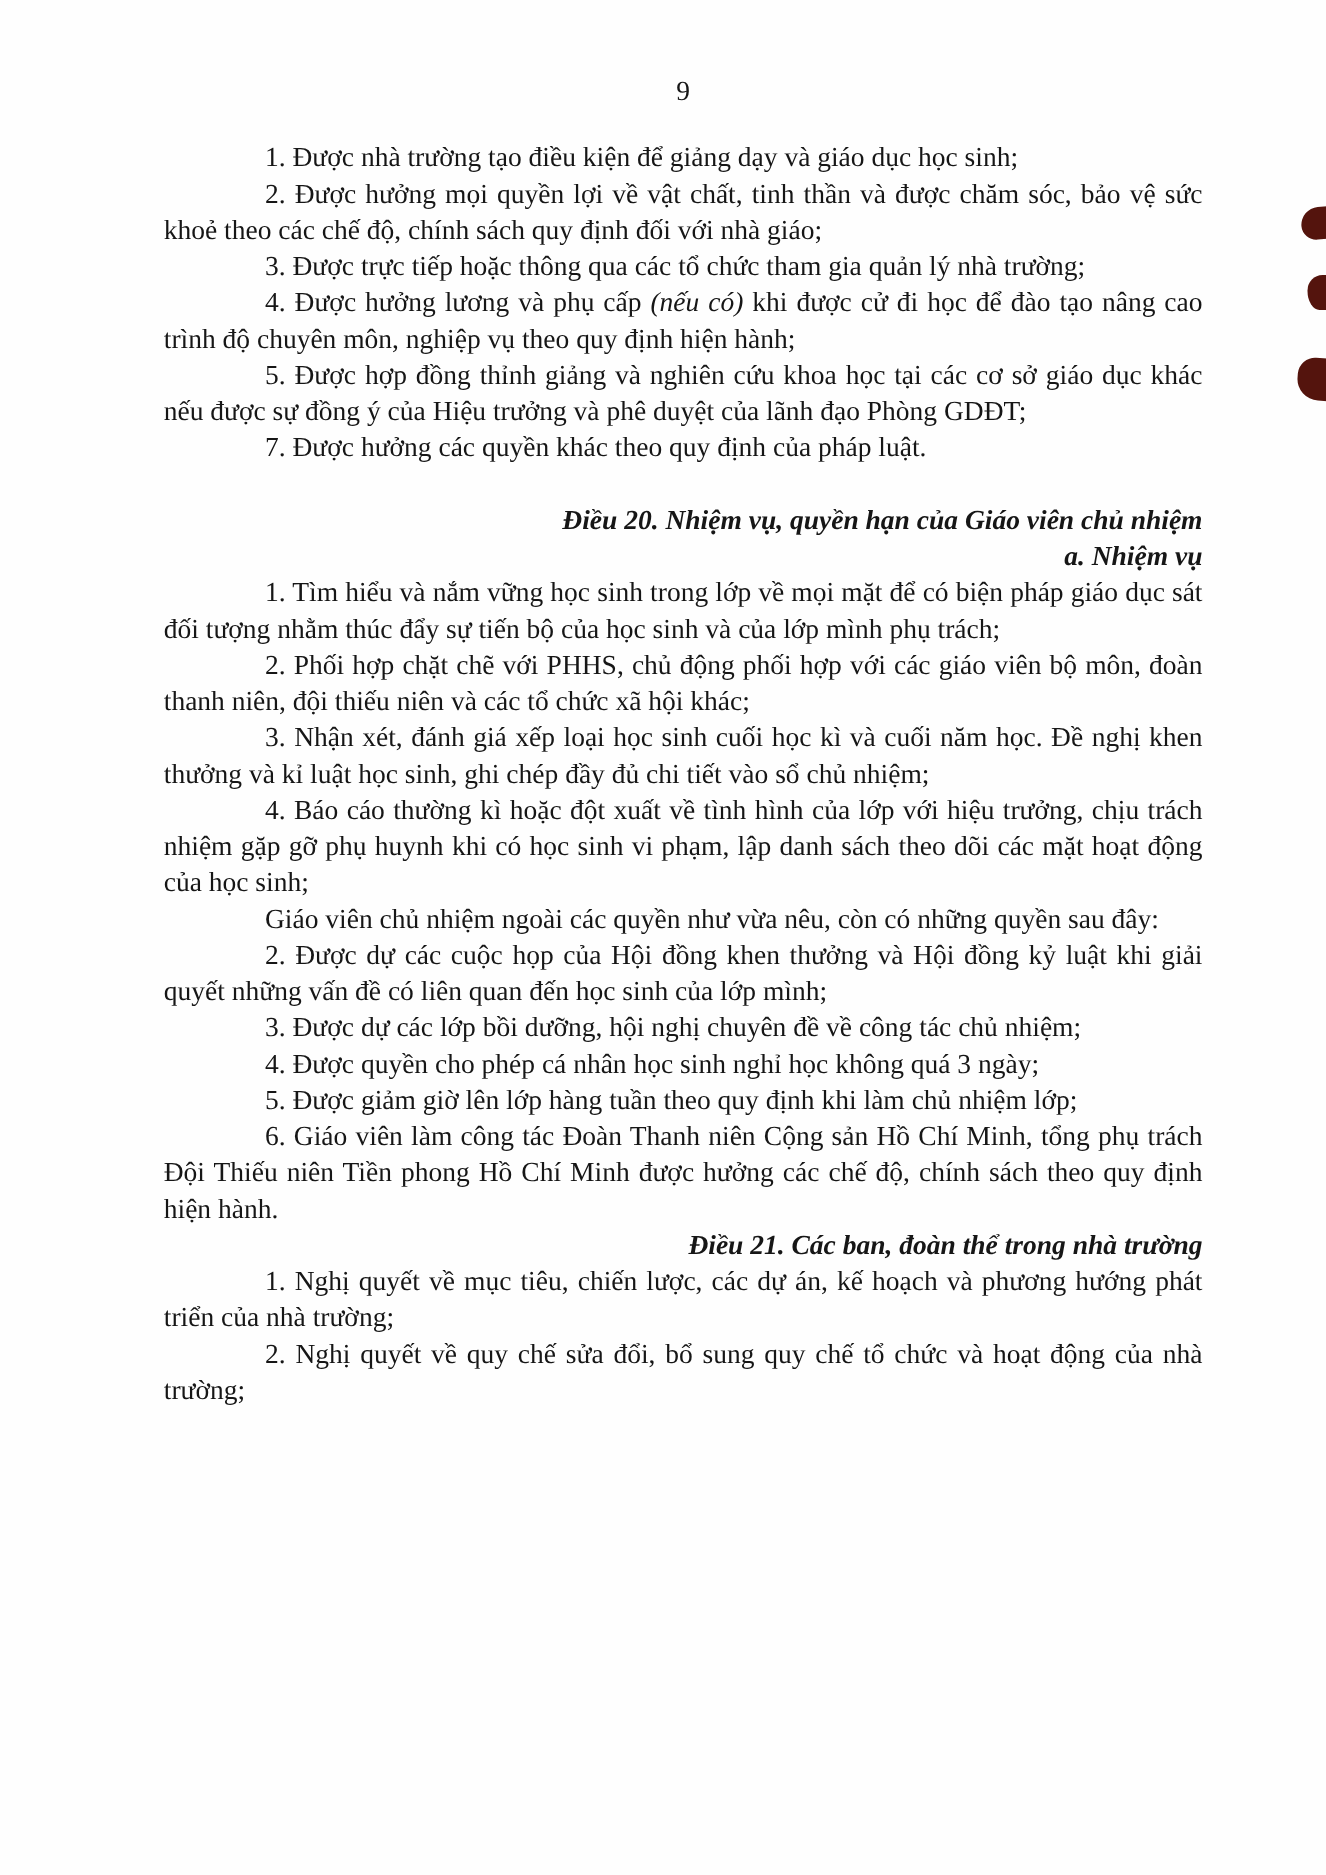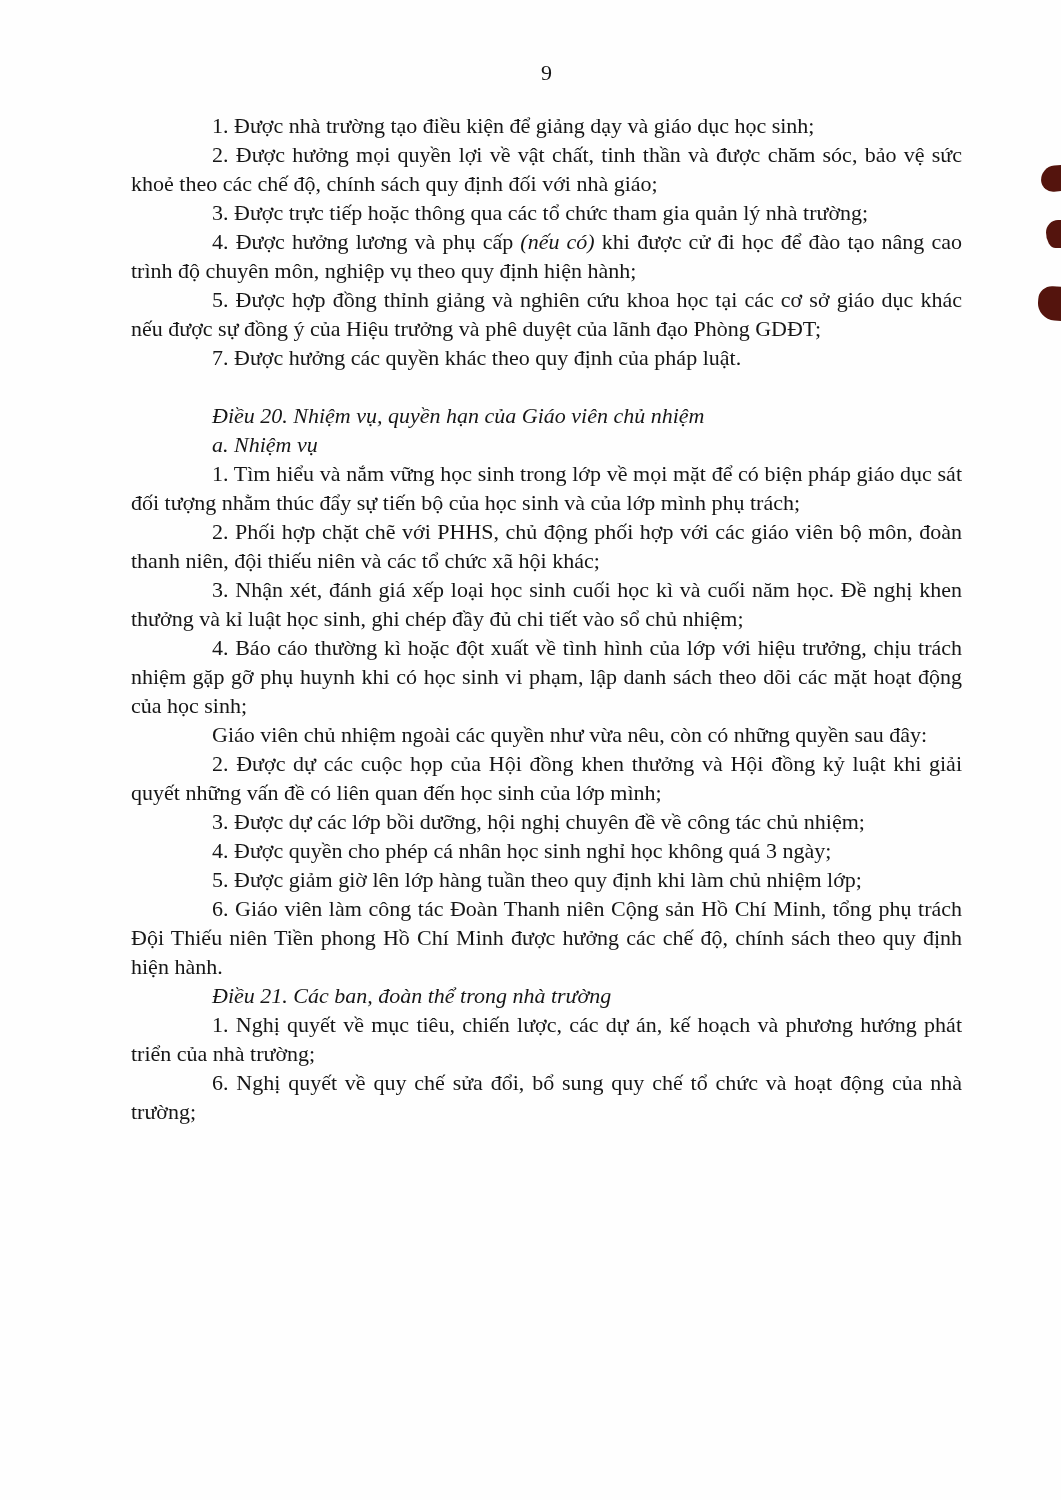--- a/index.html
+++ b/index.html
@@ -30,23 +30,23 @@
     line-height: 29px;
     text-align: justify;
   }
   .para {
     margin: 0;
     text-indent: 81px;
   }
   .heading {
     margin: 0;
     text-indent: 81px;
-    font-weight: normal;
+    font-weight: bold;
     font-style: italic;
-    text-align: left;
+    text-align: right;
   }
   .blank-line { height: 29px; }
   .italic { font-style: italic; }
   .scan-mark {
     position: absolute;
     right: 0;
   }
   .mark-1 {
     top: 166px; width: 22px; height: 26px;
     border-radius: 65% 0 0 55% / 55% 0 0 45%;
@@ -89,21 +89,21 @@
     <p class="para">4. Báo cáo thường kì hoặc đột xuất về tình hình của lớp với hiệu trưởng, chịu trách nhiệm gặp gỡ phụ huynh khi có học sinh vi phạm, lập danh sách theo dõi các mặt hoạt động của học sinh;</p>
     <p class="para">Giáo viên chủ nhiệm ngoài các quyền như vừa nêu, còn có những quyền sau đây:</p>
     <p class="para">2. Được dự các cuộc họp của Hội đồng khen thưởng và Hội đồng kỷ luật khi giải quyết những vấn đề có liên quan đến học sinh của lớp mình;</p>
     <p class="para">3. Được dự các lớp bồi dưỡng, hội nghị chuyên đề về công tác chủ nhiệm;</p>
     <p class="para">4. Được quyền cho phép cá nhân học sinh nghỉ học không quá 3 ngày;</p>
     <p class="para">5. Được giảm giờ lên lớp hàng tuần theo quy định khi làm chủ nhiệm lớp;</p>
     <p class="para">6. Giáo viên làm công tác Đoàn Thanh niên Cộng sản Hồ Chí Minh, tổng phụ trách Đội Thiếu niên Tiền phong Hồ Chí Minh được hưởng các chế độ, chính sách theo quy định hiện hành.</p>
 
     <p class="heading">Điều 21. Các ban, đoàn thể trong nhà trường</p>
     <p class="para">1. Nghị quyết về mục tiêu, chiến lược, các dự án, kế hoạch và phương hướng phát triển của nhà trường;</p>
-    <p class="para">6. Nghị quyết về quy chế sửa đổi, bổ sung quy chế tổ chức và hoạt động của nhà trường;</p>
+    <p class="para">2. Nghị quyết về quy chế sửa đổi, bổ sung quy chế tổ chức và hoạt động của nhà trường;</p>
 
   </div>
 
   <div class="scan-mark mark-1" style="background: rgb(84, 20, 13);"></div>
   <div class="scan-mark mark-2" style="background: rgb(84, 20, 13);"></div>
   <div class="scan-mark mark-3" style="background: rgb(84, 20, 13);"></div>
 
 </div>
 
 </body></html>

